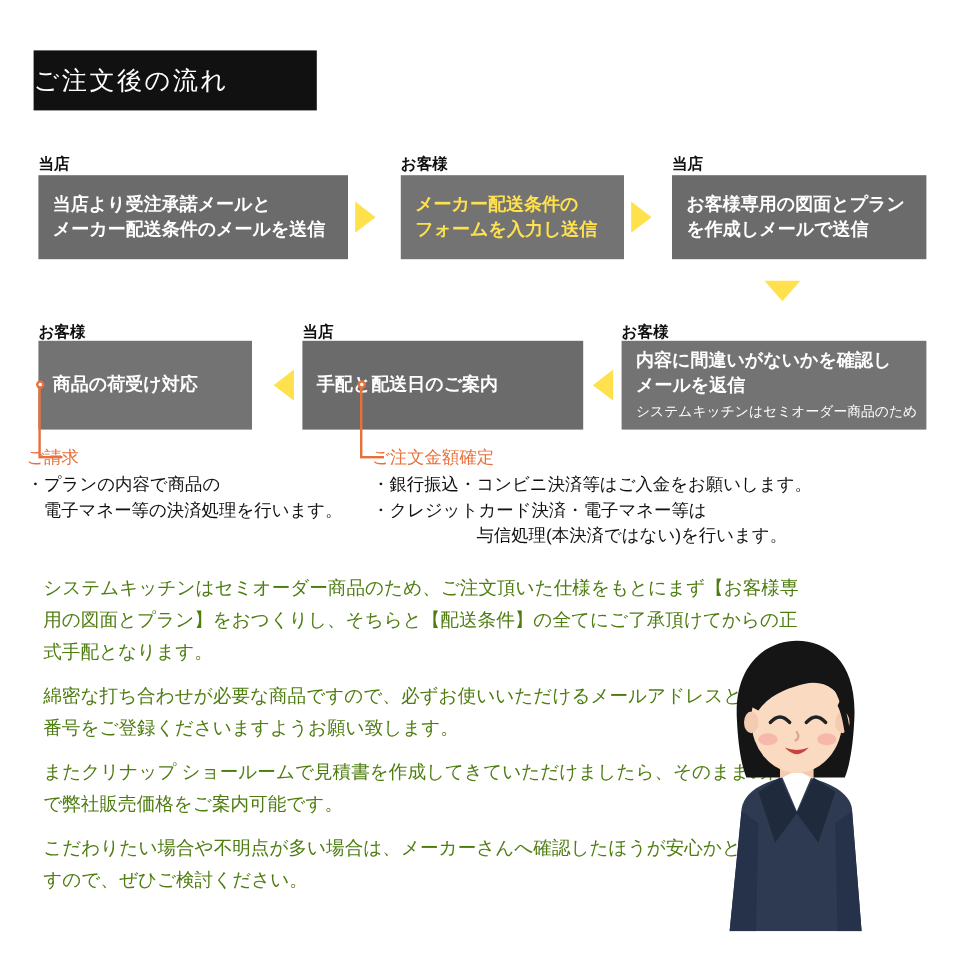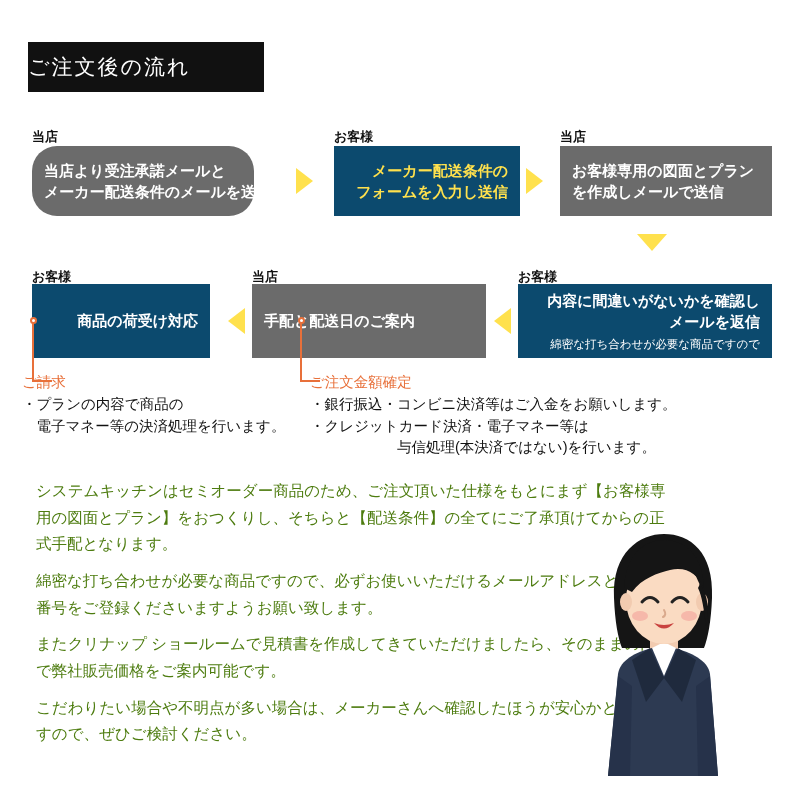--- a/index.html
+++ b/index.html
@@ -56,25 +56,24 @@
     display: block;
     white-space: nowrap;
   }
   .box.gray {
     background: #6b6b6b;
     color: #ffffff;
     font-size: 15px;
     font-weight: bold;
   }
   .box.navy {
-    background: #0c4a6e;
+    background: #737373;
     color: #ffffff;
     font-size: 15px;
     font-weight: bold;
-    text-align: right;
   }
   .box.navy .accent {
     color: #ffe14d;
   }
   .box .sub {
     font-size: 11.5px;
     font-weight: normal;
     display: block;
     white-space: nowrap;
     margin-top: 3px;
@@ -158,21 +157,21 @@
   }
 </style>
 </head>
 <body>
 
 <div class="title-bar">
   <span class="title-text">ご注文後の流れ</span>
 </div>
 
 <div class="role" style="left:32px; top:128px;">当店</div>
-<div class="box gray" style="left:32px; top:146px; width:222px; height:70px;border-radius:25px;">
+<div class="box gray" style="left:32px; top:146px; width:258px; height:70px;">
   <span class="line">当店より受注承諾メールと</span>
   <span class="line">メーカー配送条件のメールを送信</span>
 </div>
 
 <div class="arrow right" style="left:296px; top:168px;"></div>
 
 <div class="role" style="left:334px; top:128px;">お客様</div>
 <div class="box navy" style="left:334px; top:146px; width:186px; height:70px;">
   <span class="line accent">メーカー配送条件の</span>
   <span class="line accent">フォームを入力し送信</span>
@@ -185,21 +184,21 @@
   <span class="line">お客様専用の図面とプラン</span>
   <span class="line">を作成しメールで送信</span>
 </div>
 
 <div class="arrow down" style="left:637px; top:234px;"></div>
 
 <div class="role" style="left:518px; top:268px;">お客様</div>
 <div class="box navy" style="left:518px; top:284px; width:254px; height:74px;">
   <span class="line">内容に間違いがないかを確認し</span>
   <span class="line">メールを返信</span>
-  <span class="sub">綿密な打ち合わせが必要な商品ですので</span>
+  <span class="sub">システムキッチンはセミオーダー商品のため</span>
 </div>
 
 <div class="arrow left" style="left:494px; top:308px;"></div>
 
 <div class="role" style="left:252px; top:268px;">当店</div>
 <div class="box gray" style="left:252px; top:284px; width:234px; height:74px;">
   <span class="line">手配と配送日のご案内</span>
 </div>
 
 <div class="arrow left" style="left:228px; top:308px;"></div>

